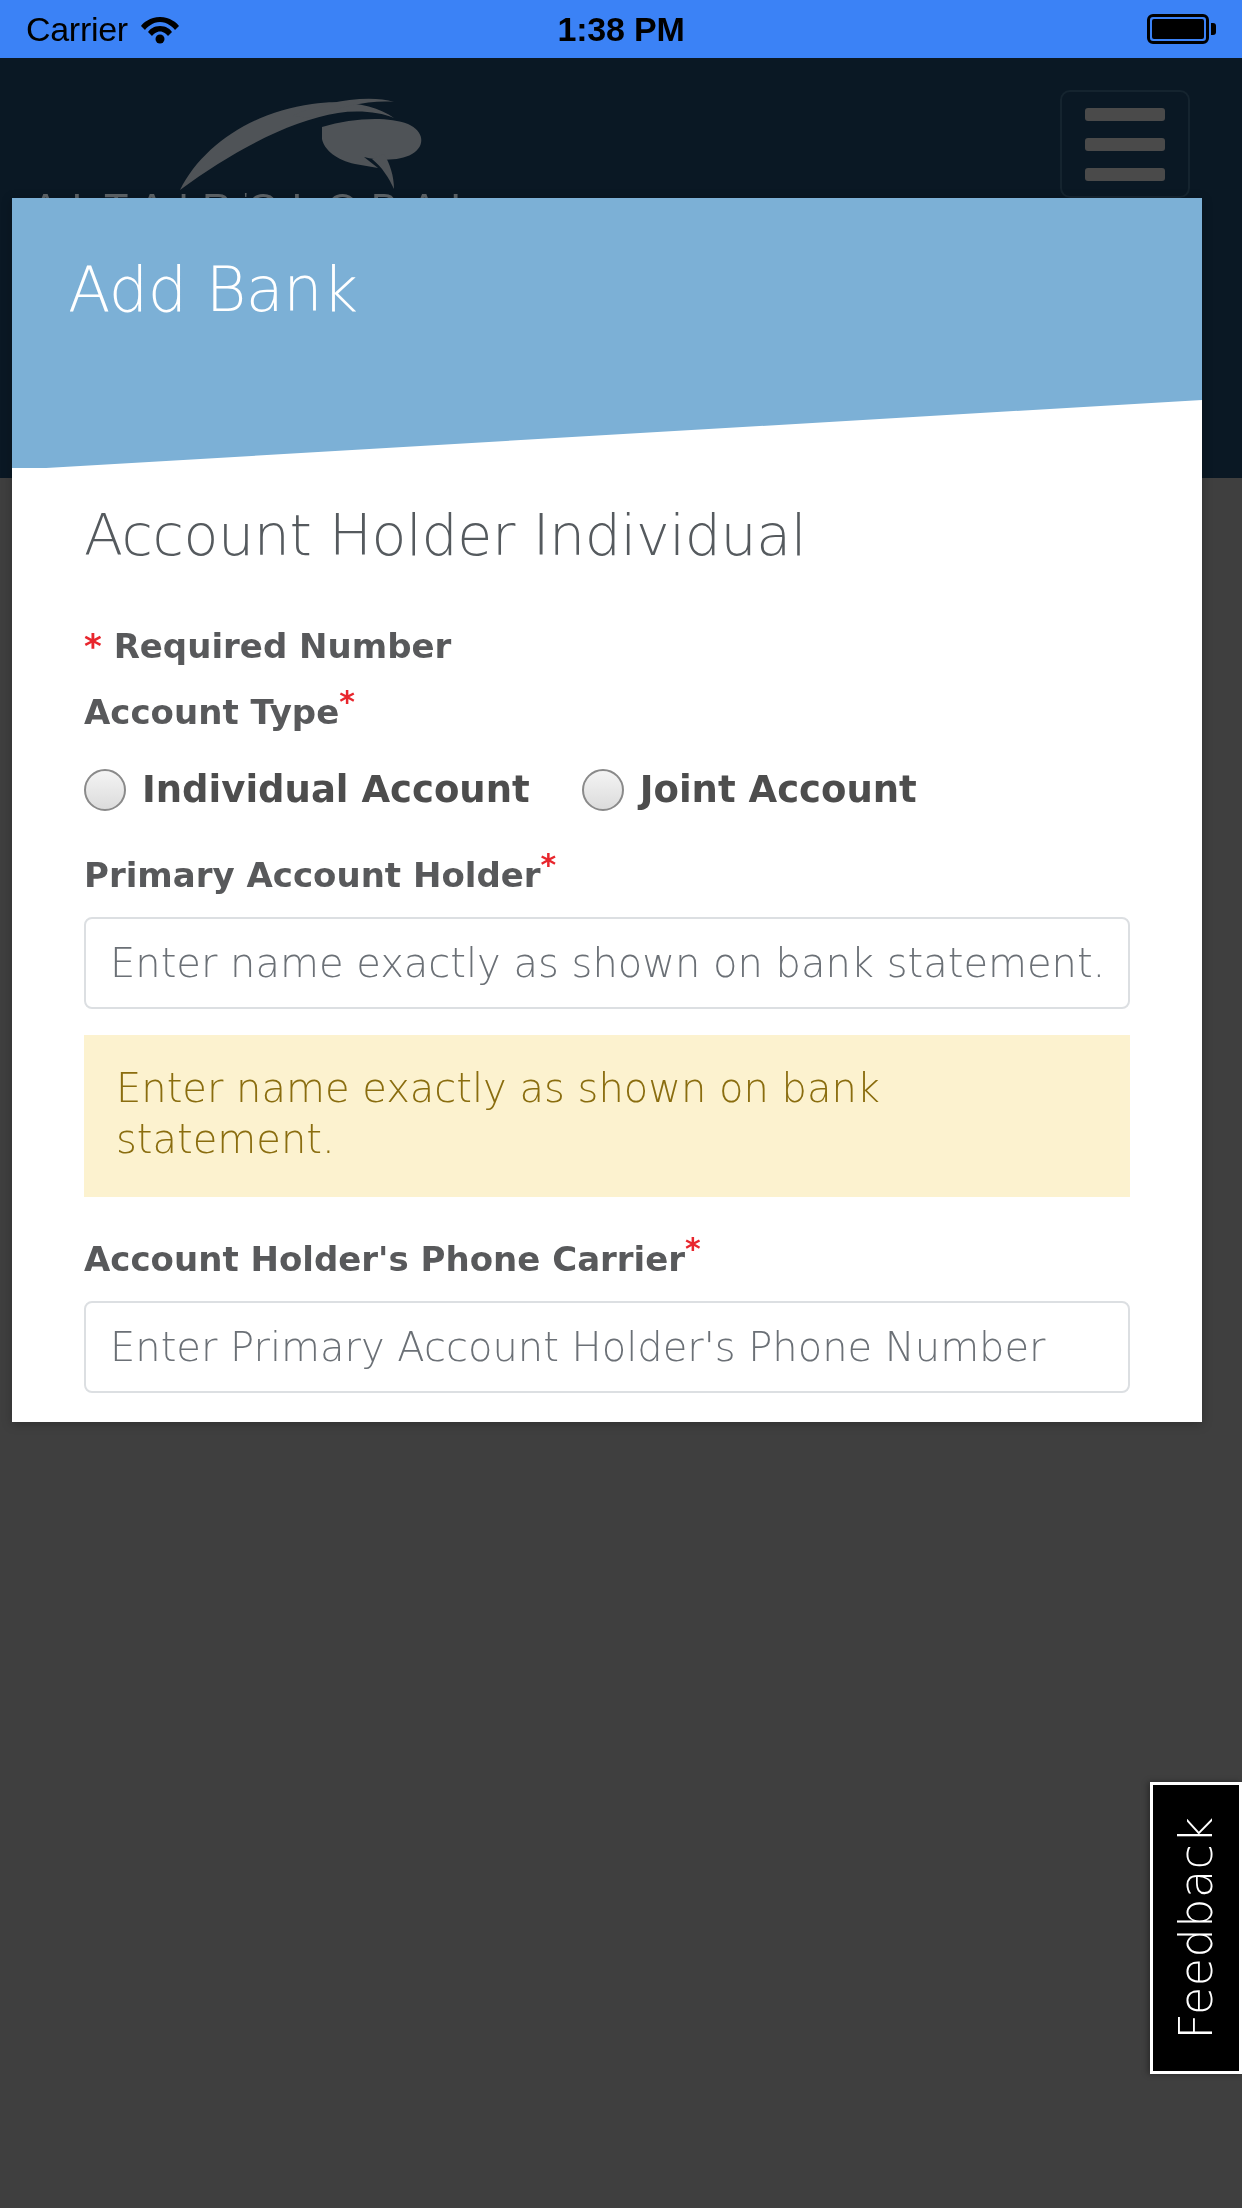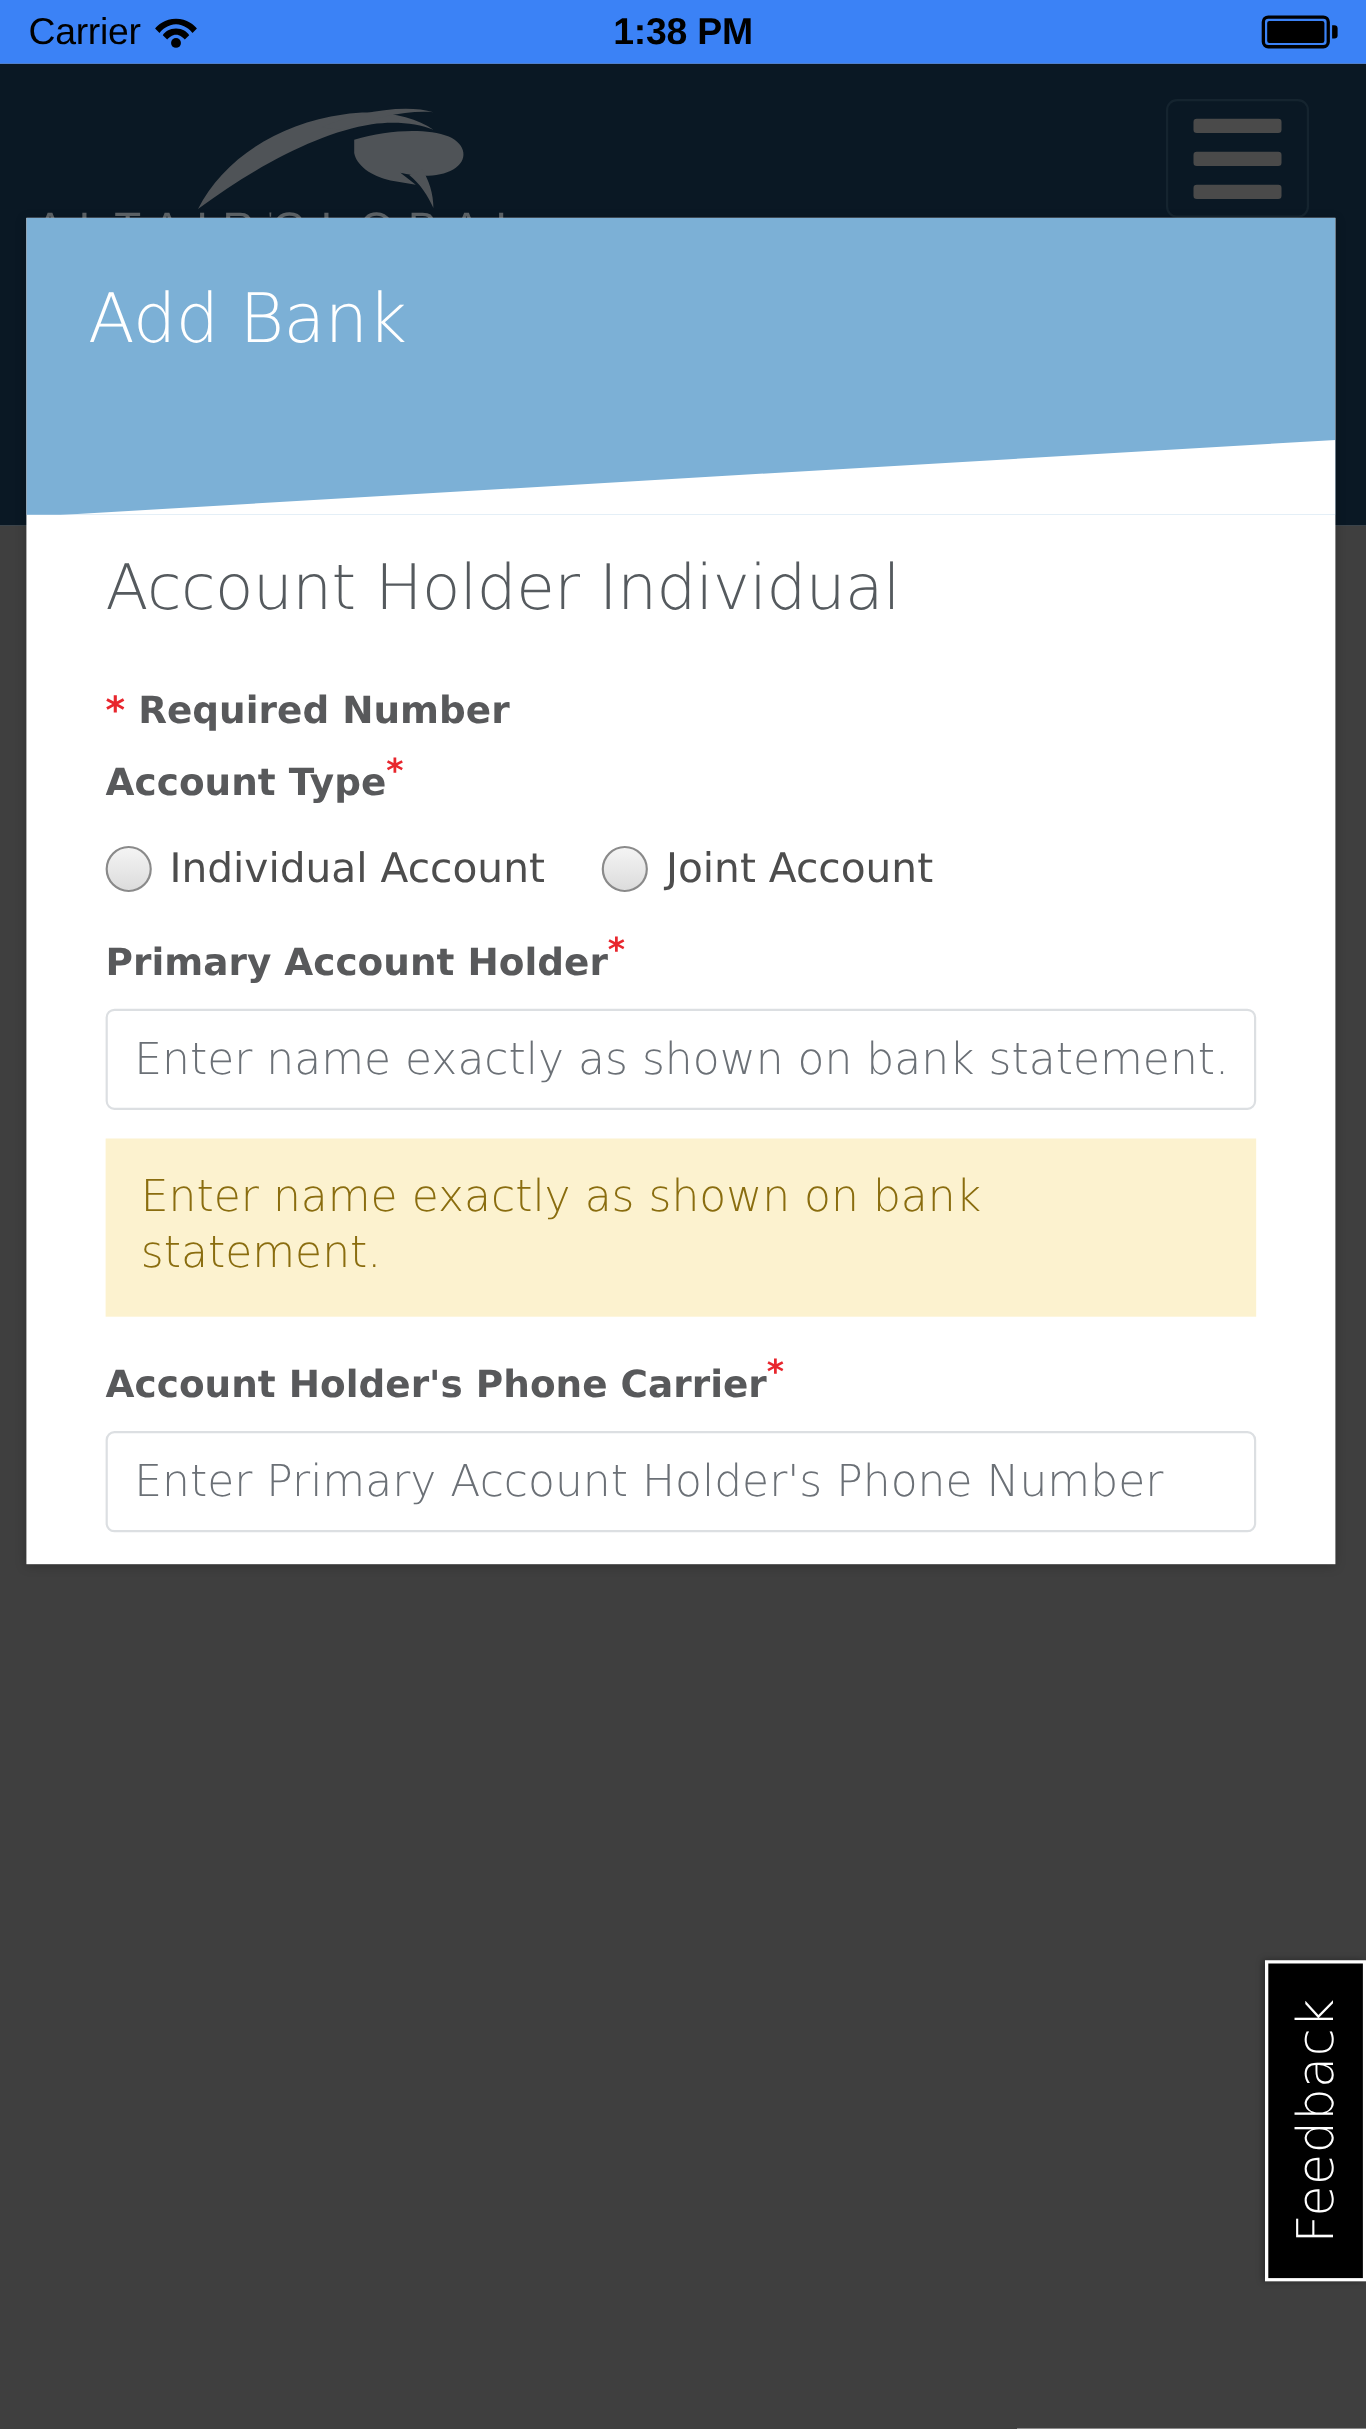--- a/index.html
+++ b/index.html
@@ -131,21 +131,21 @@
     position: absolute;
     top: 478px; left: 0;
     width: 1242px;
     height: 1730px;
     background: #3f3f3f;
   }
 
   
   .modal {
     position: absolute;
-    left: 24px;
+    left: 12px;
     top: 198px;
     width: 1190px;
     height: 1224px;
     background: #ffffff;
     box-shadow: 0 2px 10px rgba(0,0,0,0.25);
     overflow: hidden;
   }
   .modal-header {
     position: relative;
     width: 100%;
@@ -220,21 +220,21 @@
     height: 42px;
     border-radius: 50%;
     border: 2px solid #8a8a8a;
     background: linear-gradient(180deg,#f4f4f4 0%, #dcdcdc 100%);
     box-sizing: border-box;
     flex: 0 0 auto;
   }
   .radio-text {
     margin-left: 16px;
     font-size: 37px;
-    font-weight: normal;
+    font-weight: bold;
     color: #4d4d4d;
     font-family: "DejaVu Sans", sans-serif;
     white-space: nowrap;
   }
 
   .text-input {
     margin-top: 22px;
     width: 100%;
     height: 92px;
     box-sizing: border-box;

